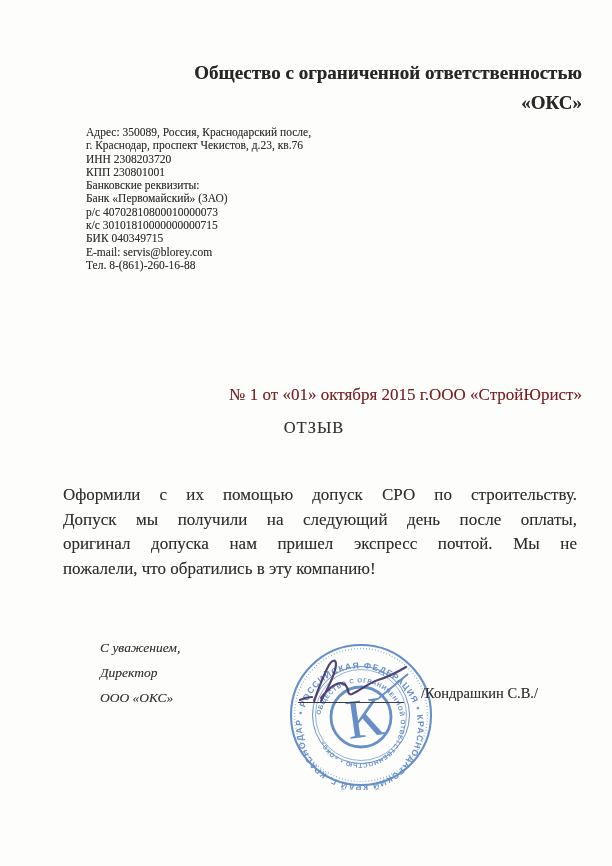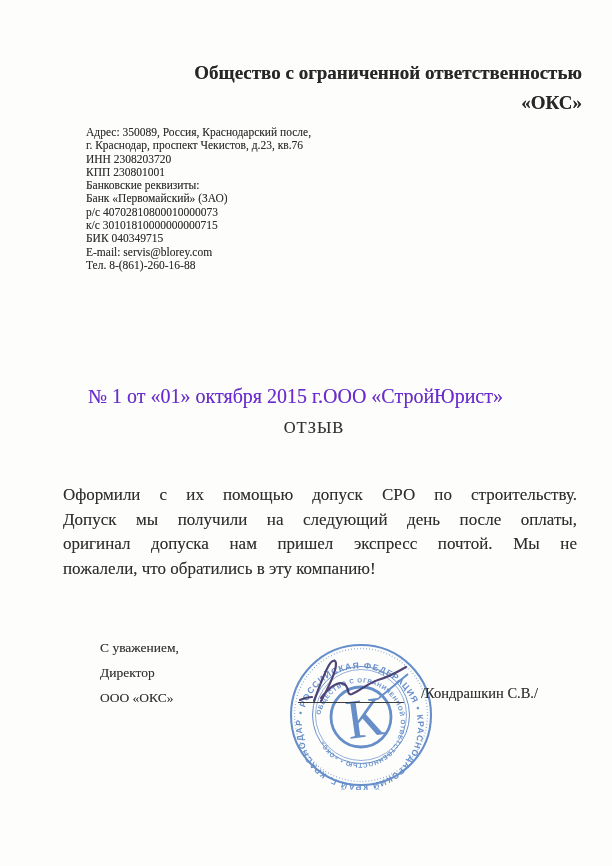--- a/index.html
+++ b/index.html
@@ -17,41 +17,42 @@
     text-shadow:0 0 .6px rgba(40,40,40,.55);
   }
   .letterhead{
     position:absolute;left:86px;top:126px;
     font-size:11.5px;line-height:13.3px;color:#2e2e2e;
     white-space:nowrap;
     text-shadow:0 0 .5px rgba(40,40,40,.4);
   }
   .ref-row{
     position:absolute;left:88px;top:385px;width:494px;
-    display:flex;justify-content:flex-start;
-    font-size:20px;color:#6d28d9;
+    display:flex;justify-content:flex-end;
+    font-size:17px;color:#7f1d1d;
     text-shadow:0 0 .5px rgba(40,40,40,.4);
   }
   .review-heading{
     position:absolute;left:14px;top:418px;width:600px;
     text-align:center;font-size:16.5px;letter-spacing:1px;color:#333;
     text-shadow:0 0 .5px rgba(40,40,40,.4);
   }
   .review-body{
     position:absolute;left:63px;top:483px;width:514px;
     font-size:17px;line-height:24.6px;color:#2e2e2e;
     text-shadow:0 0 .5px rgba(40,40,40,.4);
   }
   .review-body .ln{text-align:justify;text-align-last:justify;}
   .review-body .ln.first{text-indent:63px;}
   .review-body .ln.last{text-align-last:left;}
   .closing{
     position:absolute;left:100px;top:641px;
     font-size:13.5px;line-height:13.5px;color:#333;
     text-shadow:0 0 .5px rgba(40,40,40,.4);
+    font-style:italic;
   }
   .closing div{margin-bottom:11.5px;}
   .stamp{
     position:absolute;left:286px;top:640px;width:150px;height:150px;
     opacity:.82;filter:blur(.3px);
   }
   .stamp text{font-family:"Liberation Sans","DejaVu Sans",sans-serif;font-weight:bold;}
   .stamp .ring-outer-text{font-size:8.6px;letter-spacing:1.1px;}
   .stamp .ring-inner-text{font-size:6.2px;letter-spacing:.7px;}
   .stamp .monogram{

